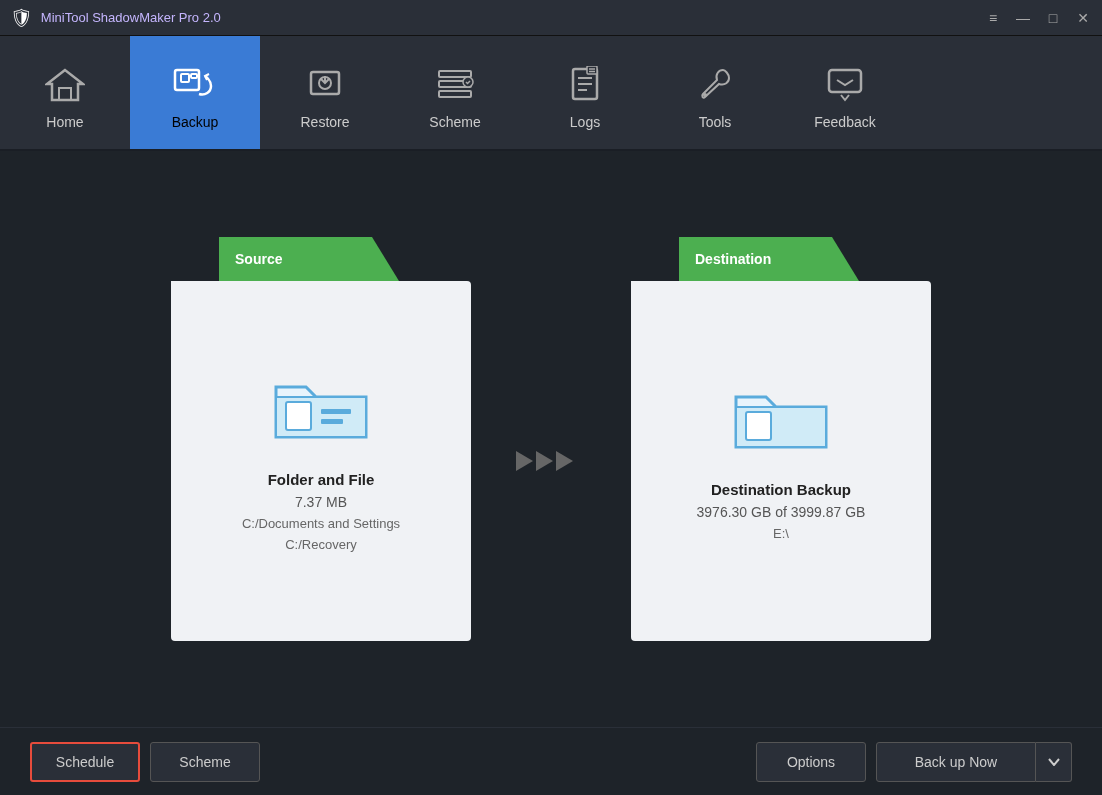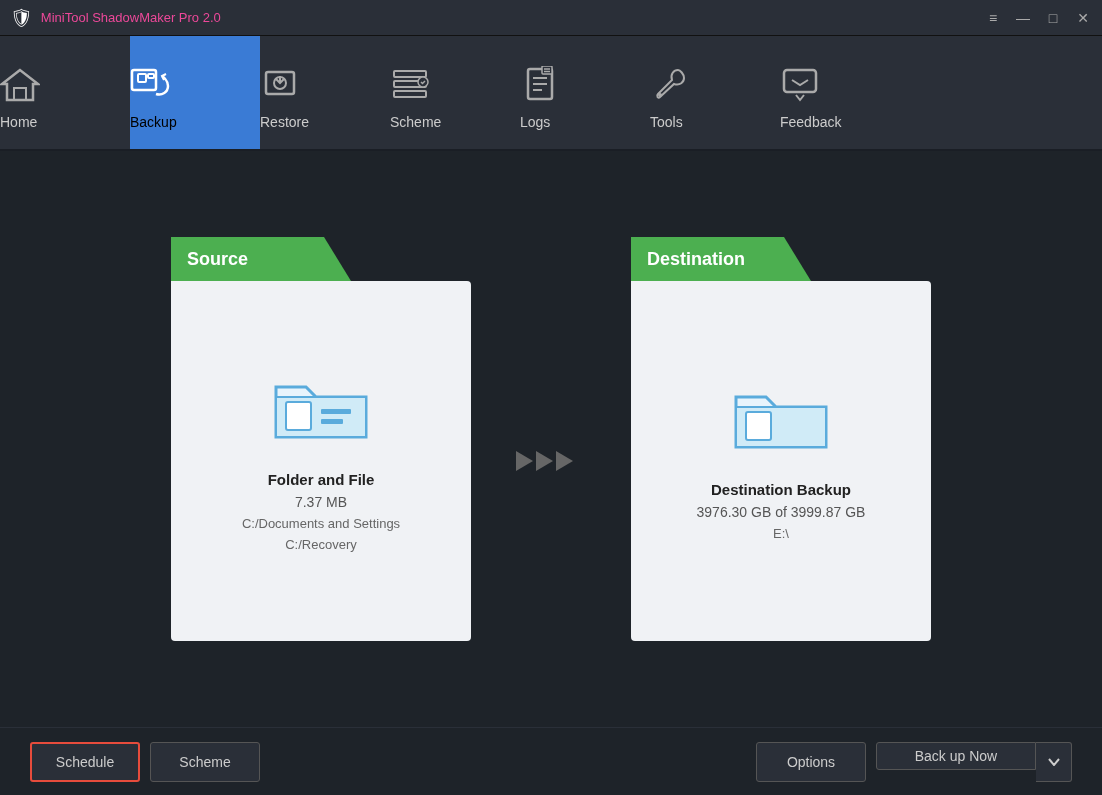--- a/index.html
+++ b/index.html
@@ -16,21 +16,21 @@
     .title-bar {
       background: #2a2f38;
       height: 36px;
       display: flex;
       align-items: center;
       padding: 0 10px;
       border-bottom: 1px solid #111;
     }
     .title-bar-title {
       font-size: 13px;
-      color: #ec4899;
+      color: #c4b5fd;
       flex: 1;
     }
     .title-bar-controls {
       display: flex;
       gap: 12px;
     }
     .title-bar-btn {
       width: 18px; height: 18px;
       display: flex; align-items: center; justify-content: center;
       cursor: pointer;
@@ -42,20 +42,21 @@
     .nav-bar {
       background: #2a2f38;
       height: 115px;
       display: flex;
       align-items: stretch;
       border-bottom: 2px solid #1a1e25;
     }
     .nav-item {
       display: flex;
       flex-direction: column;
+      align-items: center;
       justify-content: center;
       width: 130px;
       cursor: pointer;
       color: #ccc;
       gap: 6px;
       font-size: 14px;
       padding-top: 10px;
     }
     .nav-item.active {
       background: #3a7bd5;
@@ -82,25 +83,26 @@
     .card-container {
       display: flex;
       flex-direction: column;
       width: 300px;
     }
     .card-header {
       height: 44px;
       display: flex;
       align-items: center;
       padding: 0 16px;
-      font-size: 18px;
+      font-size: 14px;
       font-weight: bold;
       color: #fff;
       clip-path: polygon(0 0, 85% 0, 100% 100%, 0 100%);
       width: 180px;
+      margin-left: 48px;
     }
     .card-header.green { background: #4caf50; }
     .card-body {
       background: #f0f2f5;
       border-radius: 0 4px 4px 4px;
       min-height: 360px;
       display: flex;
       flex-direction: column;
       align-items: center;
       justify-content: center;
@@ -159,21 +161,21 @@
       font-size: 14px;
       cursor: pointer;
       border-radius: 3px;
       padding: 0 16px;
     }
     .bottom-btn.highlighted {
       border: 2px solid #e74c3c;
     }
     .spacer { flex: 1; }
     .backup-now-btn {
-      height: 28px;
+      height: 40px;
       background: #2a2f38;
       border: 1px solid #555;
       color: #ccc;
       font-size: 14px;
       cursor: pointer;
       border-radius: 3px;
       padding: 0 24px;
       min-width: 160px;
     }
     .backup-dropdown {

